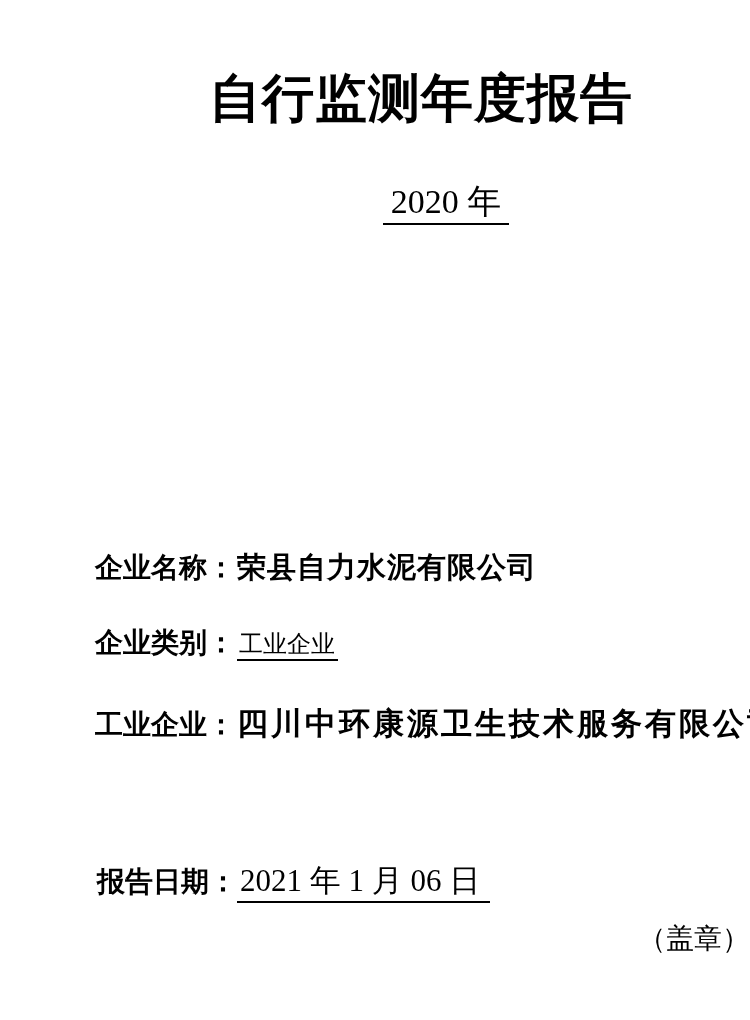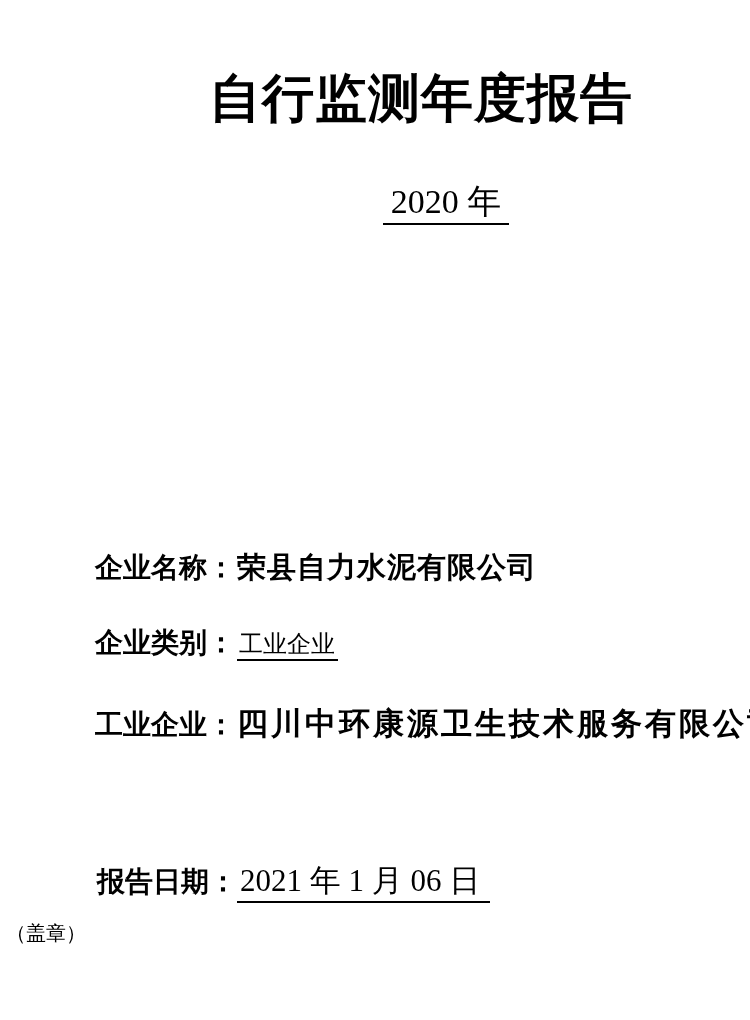--- a/index.html
+++ b/index.html
@@ -92,22 +92,22 @@
     border-bottom: 2px solid #000000;
     padding: 0 10px 3px 3px;
   }
   .seal-note {
     position: absolute;
     top: 920px;
     left: 0;
     width: 100%;
     box-sizing: border-box;
     padding-left: 6px;
-    text-align: left;
-    font-size: 20px;
+    text-align: right;
+    font-size: 28px;
     font-family: "Liberation Serif", serif;
     white-space: nowrap;
   }
 </style>
 </head>
 <body>
 
 <div class="page">
 
   <div class="doc-title">自行监测年度报告</div>

